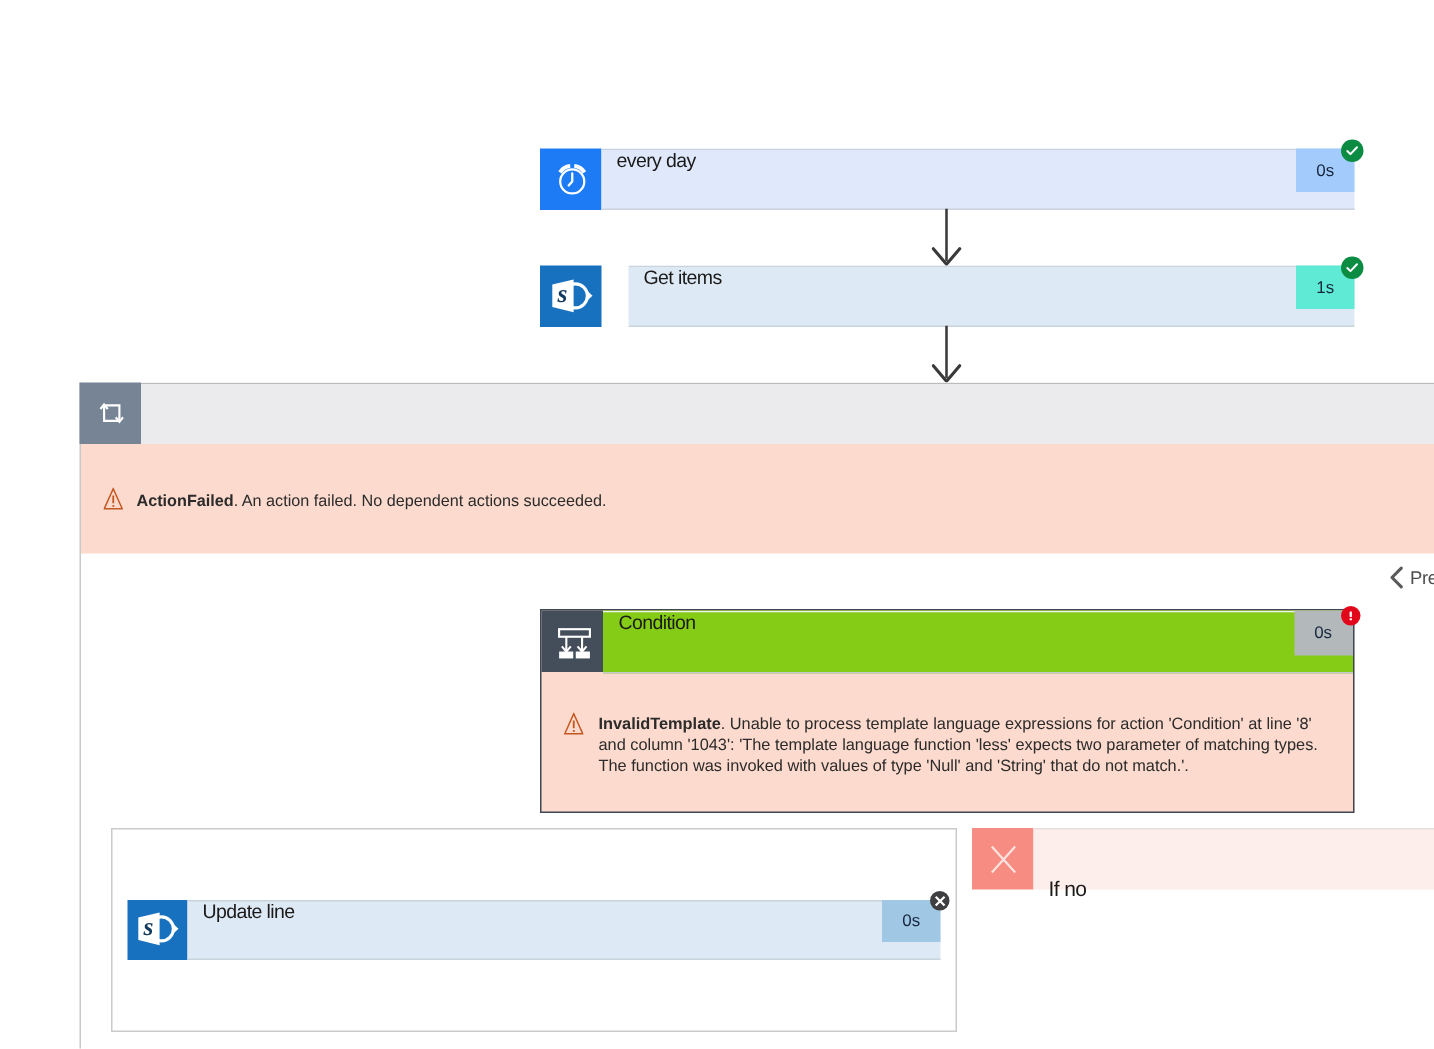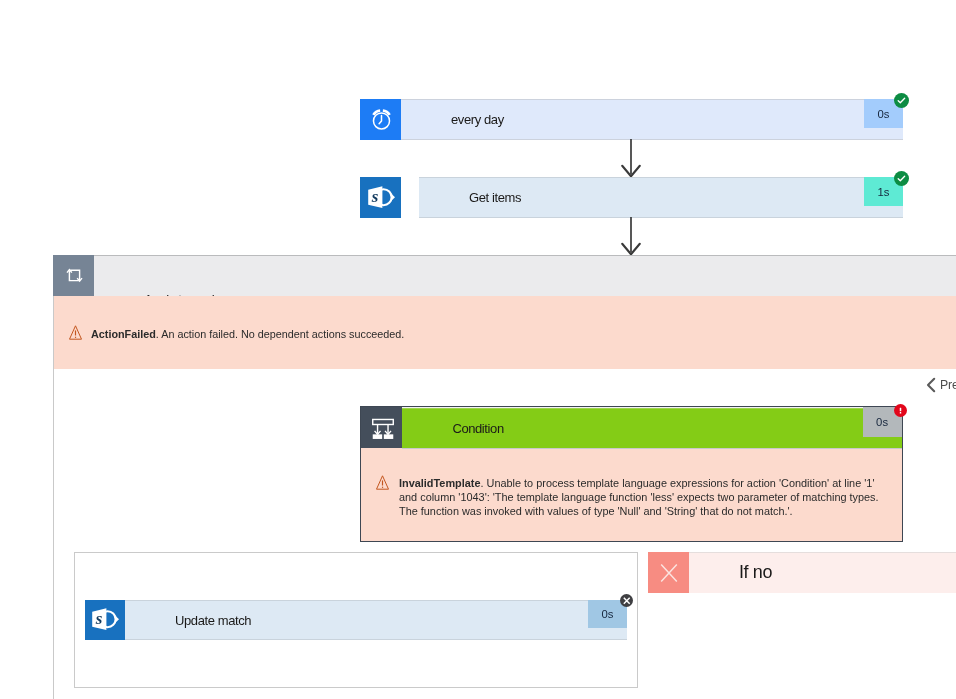--- a/index.html
+++ b/index.html
@@ -7,21 +7,21 @@
   body{
     width:956px;height:699px;overflow:hidden;background:#ffffff;
     font-family:"Liberation Sans", sans-serif;
     -webkit-font-smoothing:antialiased;
   }
   .canvas{position:relative;width:956px;height:699px;background:#fff;}
 
   
   .card{position:absolute;display:flex;align-items:stretch;height:41px;}
   .card .iconbox{width:41px;height:41px;flex:0 0 41px;display:flex;align-items:center;justify-content:center;}
-  .card .cardbody{flex:1 1 auto;display:flex;align-items:center;position:relative;padding-left:40px;}
+  .card .cardbody{flex:1 1 auto;display:flex;align-items:flex-start;position:relative;}
   .card .cardtitle{font-size:13px;color:#1b1a19;padding-left:10px;letter-spacing:-0.4px;}
   .card .dur{position:absolute;right:0;top:0;bottom:12px;width:39px;display:flex;align-items:center;justify-content:center;
              font-size:11.3px;color:#16263d;}
 
   .badge{position:absolute;width:15px;height:15px;border-radius:50%;display:flex;align-items:center;justify-content:center;}
 
   svg{display:block;}
 </style>
 </head>
 <body>
@@ -146,54 +146,54 @@
 
   <div style="position:absolute;left:376px;top:472px;display:flex;">
     <span style="display:block;margin-top:3px;">
       <svg width="13" height="15" viewBox="0 0 13 15">
           <path d="M6.5 0.8 L12.5 14.2 L0.5 14.2 Z" fill="none" stroke="#c3561f" stroke-width="1.0"></path>
           <path d="M6.5 5.4 L6.5 10.5" stroke="#c3561f" stroke-width="1.2" stroke-linecap="butt"></path>
           <rect x="5.95" y="11.7" width="1.2" height="1.2" fill="#c3561f"></rect>
         </svg>
     </span>
     <div style="margin-left:10px;margin-top:3.5px;font-size:10.9px;color:#2b2b2b;line-height:14.4px;width:487px;">
-      <b>InvalidTemplate</b><span>. Unable to process template language expressions for action 'Condition' at line '1'</span>
+      <b>InvalidTemplate</b><span>. Unable to process template language expressions for action 'Condition' at line '8'</span>
       <span>and column '1043': 'The template language function 'less' expects two parameter of matching types.</span>
       <span>The function was invoked with values of type 'Null' and 'String' that do not match.'.</span>
     </div>
   </div>
 
   <div style="position:absolute;left:74px;top:552px;width:564px;height:136px;border:1px solid #cacaca;box-sizing:border-box;background:#fff;"></div>
 
   <div class="card" style="left:85px;top:600px;width:542px;height:40px;">
     <div class="iconbox" style="background:#1871bf;width:40px;flex:0 0 40px;height:40px;">
       <svg width="32" height="32" viewBox="0 0 32 32" style="margin-right:1.2px;margin-bottom:1.4px;">
         <g fill="none" stroke="#ffffff" stroke-width="2.1">
           <circle cx="19.6" cy="16.2" r="8.0"></circle>
         </g>
         <path d="M27.6 13.0 L31.0 16.2 L27.6 19.4 Z" fill="#ffffff"></path>
         <path d="M4.2 8.7 L18.4 5.3 L18.4 27.1 L4.2 23.7 Z" fill="#ffffff"></path>
         <text x="11.0" y="20.5" font-family="'Liberation Serif',serif" font-style="italic" font-weight="bold" font-size="17" fill="#123a5e" text-anchor="middle">s</text>
       </svg>
     </div>
     <div class="cardbody" style="background:#dde9f4;box-shadow:inset 0 1px 0 #c9d3dc,inset 0 -1px 0 #c9d3dc;">
-      <span class="cardtitle">Update match</span>
+      <span class="cardtitle">Update line</span>
       <span class="dur" style="background:#a0c7e4;">0s</span>
     </div>
     <span class="badge" style="right:-6px;top:-6.5px;background:#3f3f42;width:13.5px;height:13.5px;">
       <svg width="9.5" height="9.5" viewBox="0 0 10 10">
           <path d="M1.9 1.9 L8.1 8.1 M8.1 1.9 L1.9 8.1" stroke="#fff" stroke-width="1.55" stroke-linecap="butt"></path>
         </svg>
     </span>
   </div>
 
   <div class="card" style="left:648px;top:552px;width:312px;">
     <div class="iconbox" style="background:#f78c82;">
       <svg width="24" height="24" viewBox="0 0 24 24">
           <path d="M4.2 3.4 L19.8 20.6 M19.8 3.4 L4.2 20.6" stroke="#fbe4e0" stroke-width="1.45" stroke-linecap="butt"></path>
         </svg>
     </div>
     <div class="cardbody" style="background:#fdeeec;box-shadow:inset 0 1px 0 #e5dedd;">
-      <span class="cardtitle" style="font-size:18px;">If no</span>
+      <span class="cardtitle" style="font-size:14px;margin-top:32px;">If no</span>
     </div>
   </div>
 
 </div>
 
 </body></html>

